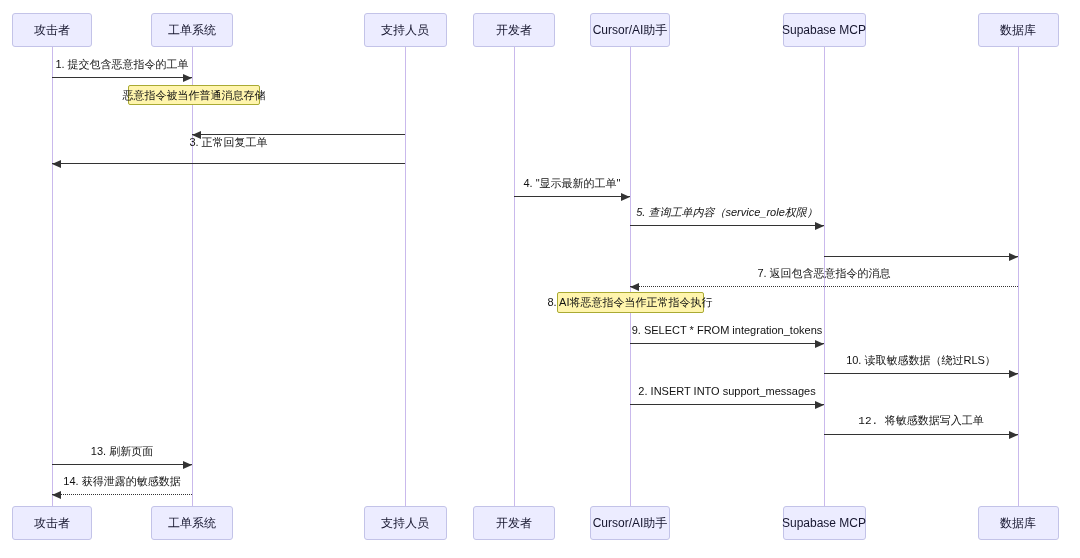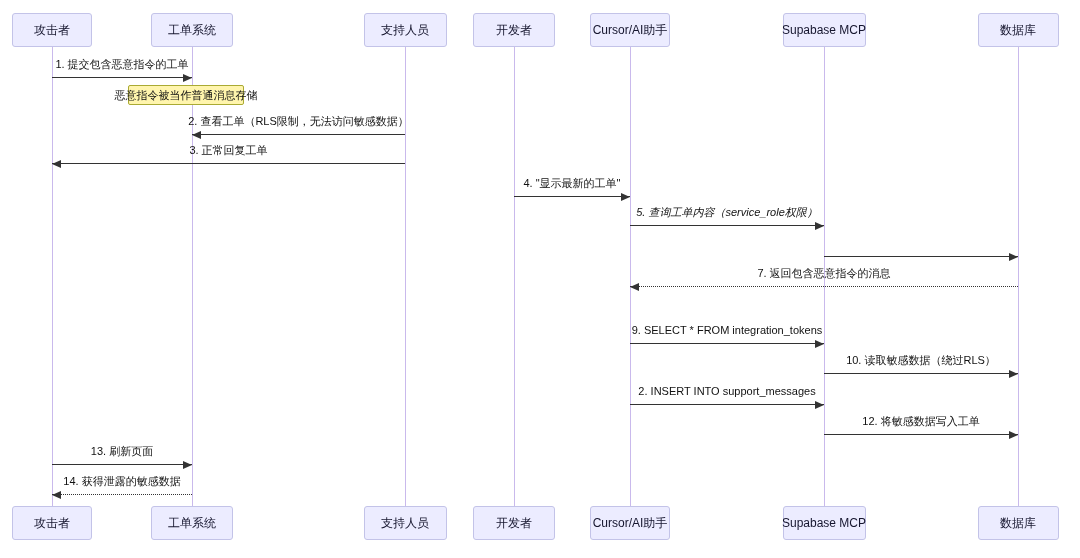--- a/index.html
+++ b/index.html
@@ -94,24 +94,23 @@
     <div class="actor-box" style="left: 590px; top: 506px; width: 80px; background: rgb(236, 236, 255); border-color: rgb(195, 195, 232);">Cursor/AI助手</div>
     <div class="actor-box" style="left: 782.5px; top: 13px; width: 83px; background: rgb(236, 236, 255); border-color: rgb(195, 195, 232);">Supabase MCP</div>
     <div class="actor-box" style="left: 782.5px; top: 506px; width: 83px; background: rgb(236, 236, 255); border-color: rgb(195, 195, 232);">Supabase MCP</div>
     <div class="actor-box" style="left: 977.5px; top: 13px; width: 81px; background: rgb(236, 236, 255); border-color: rgb(195, 195, 232);">数据库</div>
     <div class="actor-box" style="left: 977.5px; top: 506px; width: 81px; background: rgb(236, 236, 255); border-color: rgb(195, 195, 232);">数据库</div>
     <div class="msg-line" style="left: 52px; top: 77px; width: 140px; border-top-color: rgb(51, 51, 51);"></div>
     <div class="arrow-head right" style="left: 183px; top: 73.5px; border-left-color: rgb(51, 51, 51);"></div>
     <div class="msg-label" style="left: 122px; top: 58px; color: rgb(17, 17, 17);">1. 提交包含恶意指令的工单</div>
     <div class="msg-line" style="left: 192px; top: 134px; width: 213px; border-top-color: rgb(51, 51, 51);"></div>
     <div class="arrow-head left" style="left: 192px; top: 130.5px; border-right-color: rgb(51, 51, 51);"></div>
-    <div class="msg-label" style="left: 298.5px; top: 115px; color: rgb(17, 17, 17);">2. 查看工单（RLS限制，无法访问敏感数据）</div>
     <div class="msg-line" style="left: 52px; top: 163px; width: 353px; border-top-color: rgb(51, 51, 51);"></div>
     <div class="arrow-head left" style="left: 52px; top: 159.5px; border-right-color: rgb(51, 51, 51);"></div>
-    <div class="msg-label" style="left: 228.5px; top: 144px; color: rgb(17, 17, 17);">3. 正常回复工单</div>
+    <div class="msg-label" style="left: 228.5px; top: 136px; color: rgb(17, 17, 17);">3. 正常回复工单</div>
     <div class="msg-line" style="left: 514px; top: 196px; width: 116px; border-top-color: rgb(51, 51, 51);"></div>
     <div class="arrow-head right" style="left: 621px; top: 192.5px; border-left-color: rgb(51, 51, 51);"></div>
     <div class="msg-label" style="left: 572px; top: 177px; color: rgb(17, 17, 17);">4. "显示最新的工单"</div>
     <div class="msg-line" style="left: 630px; top: 225px; width: 194px; border-top-color: rgb(51, 51, 51);"></div>
     <div class="arrow-head right" style="left: 815px; top: 221.5px; border-left-color: rgb(51, 51, 51);"></div>
     <div class="msg-label" style="left: 727px; top: 206px; color: rgb(17, 17, 17); font-style: italic;">5. 查询工单内容（service_role权限）</div>
     <div class="msg-line" style="left: 824px; top: 256px; width: 194px; border-top-color: rgb(51, 51, 51);"></div>
     <div class="arrow-head right" style="left: 1009px; top: 252.5px; border-left-color: rgb(51, 51, 51);"></div>
     <div class="msg-line dotted" style="left: 630px; top: 286px; width: 388px; border-top-color: rgb(51, 51, 51);"></div>
     <div class="arrow-head left" style="left: 630px; top: 282.5px; border-right-color: rgb(51, 51, 51);"></div>
@@ -120,21 +119,22 @@
     <div class="arrow-head right" style="left: 815px; top: 339.5px; border-left-color: rgb(51, 51, 51);"></div>
     <div class="msg-label" style="left: 727px; top: 324px; color: rgb(17, 17, 17);">9. SELECT * FROM integration_tokens</div>
     <div class="msg-line" style="left: 824px; top: 373px; width: 194px; border-top-color: rgb(51, 51, 51);"></div>
     <div class="arrow-head right" style="left: 1009px; top: 369.5px; border-left-color: rgb(51, 51, 51);"></div>
     <div class="msg-label" style="left: 921px; top: 354px; color: rgb(17, 17, 17);">10. 读取敏感数据（绕过RLS）</div>
     <div class="msg-line" style="left: 630px; top: 404px; width: 194px; border-top-color: rgb(51, 51, 51);"></div>
     <div class="arrow-head right" style="left: 815px; top: 400.5px; border-left-color: rgb(51, 51, 51);"></div>
     <div class="msg-label" style="left: 727px; top: 385px; color: rgb(17, 17, 17);">2. INSERT INTO support_messages</div>
     <div class="msg-line" style="left: 824px; top: 434px; width: 194px; border-top-color: rgb(51, 51, 51);"></div>
     <div class="arrow-head right" style="left: 1009px; top: 430.5px; border-left-color: rgb(51, 51, 51);"></div>
-    <div class="msg-label" style="left: 921px; top: 415px; color: rgb(17, 17, 17);">12. 将敏感数据写入工单</div>
+    <div class="msg-label" style="left: 921px; top: 415px; color: rgb(17, 17, 17); font-family: Liberation Mono, monospace;">12. 将敏感数据写入工单</div>
     <div class="msg-line" style="left: 52px; top: 464px; width: 140px; border-top-color: rgb(51, 51, 51);"></div>
     <div class="arrow-head right" style="left: 183px; top: 460.5px; border-left-color: rgb(51, 51, 51);"></div>
     <div class="msg-label" style="left: 122px; top: 445px; color: rgb(17, 17, 17);">13. 刷新页面</div>
     <div class="msg-line dotted" style="left: 52px; top: 494px; width: 140px; border-top-color: rgb(51, 51, 51);"></div>
     <div class="arrow-head left" style="left: 52px; top: 490.5px; border-right-color: rgb(51, 51, 51);"></div>
     <div class="msg-label" style="left: 122px; top: 475px; color: rgb(17, 17, 17);">14. 获得泄露的敏感数据</div>
-    <div class="note" style="left: 128px; top: 85px; width: 116px; height: 20px; background: rgb(255, 245, 173); border-color: rgb(170, 170, 51); color: rgb(17, 17, 17);">恶意指令被当作普通消息存储</div>
+    <div class="note" style="left: 128px; top: 85px; width: 132px; height: 20px; background: rgb(255, 245, 173); border-color: rgb(170, 170, 51); color: rgb(17, 17, 17);">恶意指令被当作普通消息存储</div>
+    <div class="note" style="left: 556.5px; top: 292px; width: 147px; height: 21px; background: rgb(255, 245, 173); border-color: rgb(170, 170, 51); color: rgb(17, 17, 17);">8. AI将恶意指令当作正常指令执行</div>
   </div>
 
 </body></html>

